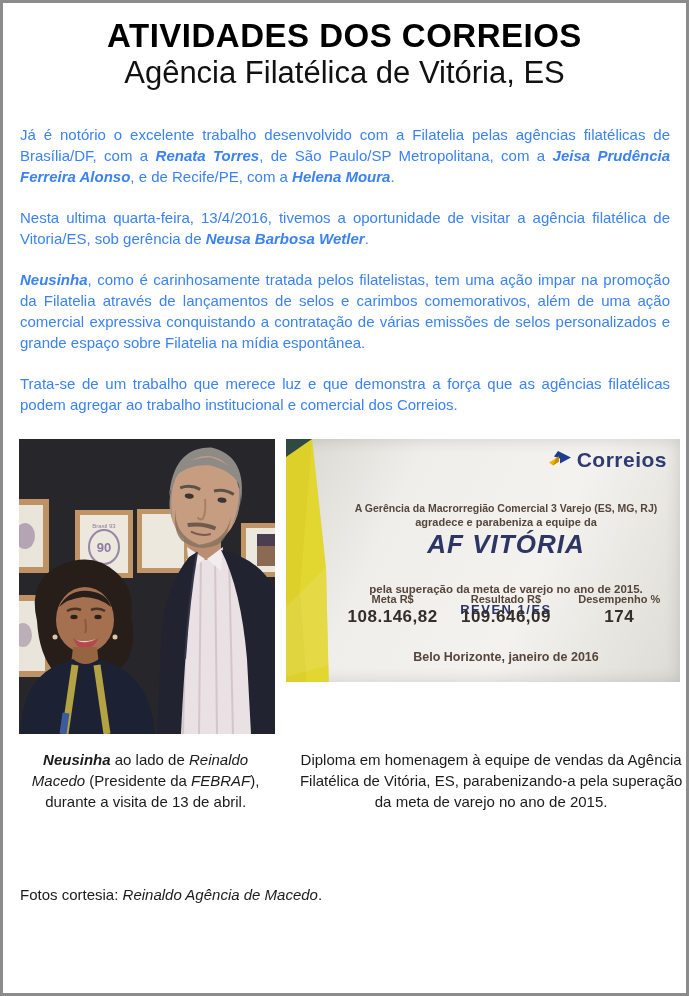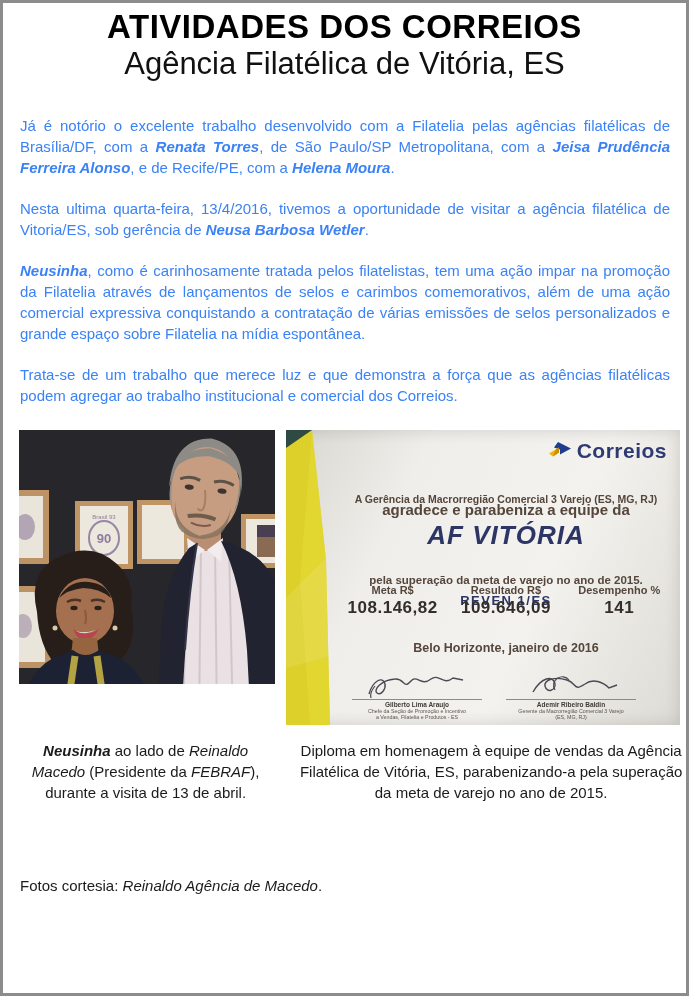--- a/index.html
+++ b/index.html
@@ -2,45 +2,45 @@
 <html><head>
 <meta charset="utf-8">
 <style>
   html,body { margin:0; padding:0; background:#ffffff; }
   .page {
     position:relative; width:689px; height:996px; box-sizing:border-box;
     border:3px solid #8c8c8c; background:#ffffff; overflow:hidden;
     font-family:"Liberation Sans","DejaVu Sans",sans-serif; color:#1b1b1b;
   }
   .title {
-    margin-top:5px; text-align:center; font-size:33px; font-weight:bold;
+    margin-top:14px; text-align:center; font-size:33px; font-weight:bold;
     color:#000; letter-spacing:0.5px;
   }
   .subtitle { text-align:center; font-size:31px; font-weight:400; color:#111; }
   .content { margin:33px 16px 0 17px; }
   p.body {
     font-size:15px; line-height:21px; text-align:justify; margin:0 0 20px 0; color:#3b82f6;
   }
   .bi { font-weight:bold; font-style:italic; }
   .it { font-style:italic; }
 
   .photos { display:flex; gap:11px; margin:24px 0 0 16px; }
-  .photo-left { width:256px; height:254px; overflow:hidden; background:#2a292d; }
+  .photo-left { width:256px; height:295px; overflow:hidden; background:#2a292d; }
   .dip {
-    position:relative; width:394px; height:295px; overflow:hidden;
+    position:relative; width:394px; height:243px; overflow:hidden;
     background:linear-gradient(115deg,#d8d6d0 0%,#efeeea 28%,#f3f2ee 62%,#dddbd5 100%);
     box-shadow:inset 0 0 16px rgba(0,0,0,0.14);
     color:#55463c;
   }
   .dip-band { position:absolute; left:0; top:0; }
   .dip-logo { position:absolute; top:9px; right:13px; display:flex; align-items:center; gap:4px; }
   .dip-logo-text { font-size:21px; font-weight:600; color:#2e3b72; letter-spacing:0.5px; }
   .dip-text { position:absolute; left:50px; top:0; width:340px; height:295px; text-align:center; }
   .dl1 { position:absolute; top:63px; width:100%; font-size:10.5px; font-weight:bold;text-align:center; }
-  .dl2 { position:absolute; top:71px; width:100%; font-size:15px; font-weight:bold; }
+  .dl2 { position:absolute; top:77px; width:100%; font-size:11px; font-weight:bold; }
   .dteam { position:absolute; top:90px; width:100%; font-size:26px; font-weight:bold; font-style:italic; color:#2c3564; letter-spacing:1px; }
   .dunit { position:absolute; top:123px; width:100%; font-size:13px; font-weight:bold; color:#2c3564; letter-spacing:1.5px;margin-top:40px; }
   .dreason { position:absolute; top:144px; width:100%; font-size:11.5px; font-weight:bold; }
   .dstats { position:absolute; top:154px; width:100%; display:flex; }
   .stat { width:33.33%; text-align:center; }
   .stat-label { font-size:11px; font-weight:bold; }
   .stat-value { margin-top:2px; font-size:17px; font-weight:bold; color:#332e2a; letter-spacing:0.5px; }
   .dplace { position:absolute; top:211px; width:100%; font-size:12.5px; font-weight:bold; }
   .sig { position:absolute; top:242px; width:130px; text-align:center; }
   .sig1 { left:66px; } .sig2 { left:220px; }
@@ -171,21 +171,21 @@
           <div class="stat">
             <div class="stat-label">Meta R$</div>
             <div class="stat-value">108.146,82</div>
           </div>
           <div class="stat">
             <div class="stat-label">Resultado R$</div>
             <div class="stat-value">109.646,09</div>
           </div>
           <div class="stat">
             <div class="stat-label">Desempenho %</div>
-            <div class="stat-value">141</div>
+            <div class="stat-value">174</div>
           </div>
         </div>
         <div class="dplace">Belo Horizonte, janeiro de 2016</div>
       </div>
       <div class="sig sig1">
         <svg width="120" height="26" viewBox="0 0 120 26">
           <path d="M12,22 C16,8 26,4 28,12 C29,17 24,24 20,21 C16,18 24,8 38,7 C48,6 46,18 54,9 C60,2 64,15 74,7 C82,1 86,14 96,6 L106,8" stroke="#4a4a55" stroke-width="1.4" fill="none"></path>
           <path d="M18,14 C10,24 14,30 22,30" stroke="#4a4a55" stroke-width="1.2" fill="none"></path>
         </svg>
         <div class="sig-name">Gilberto Lima Araujo</div>

